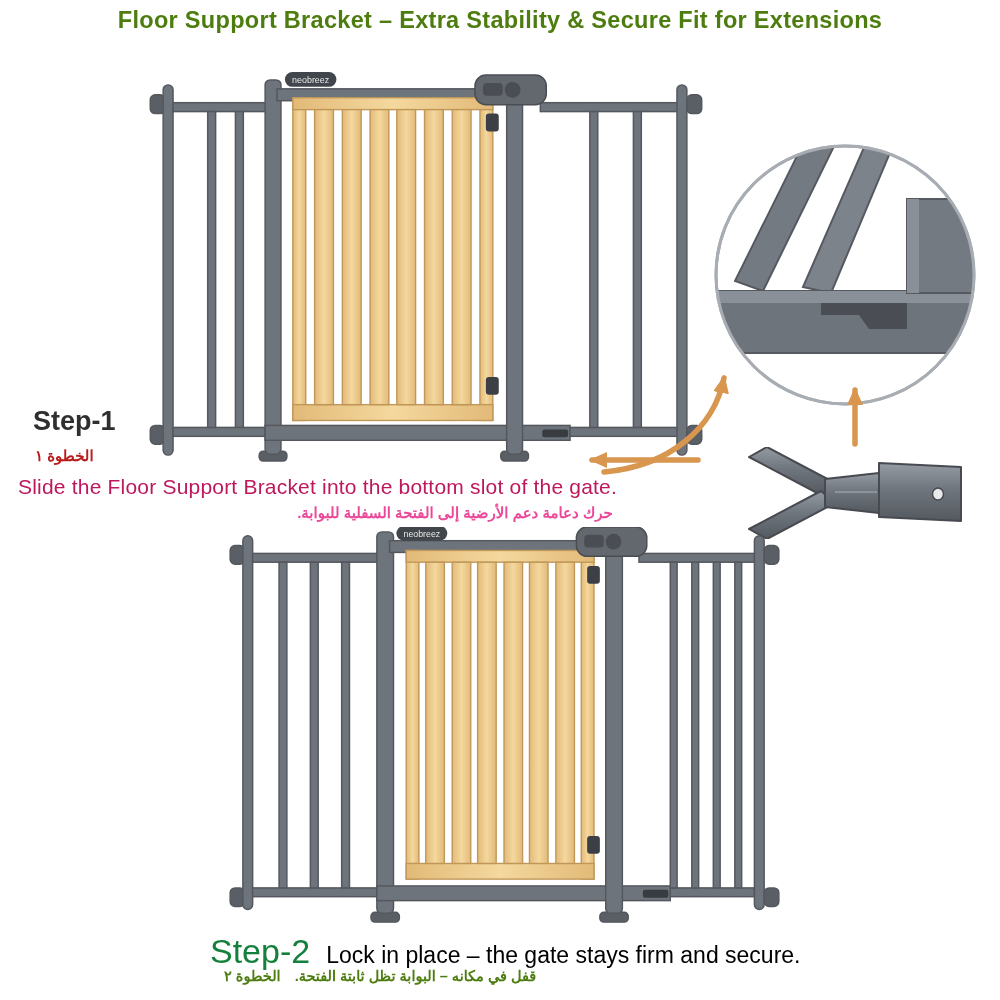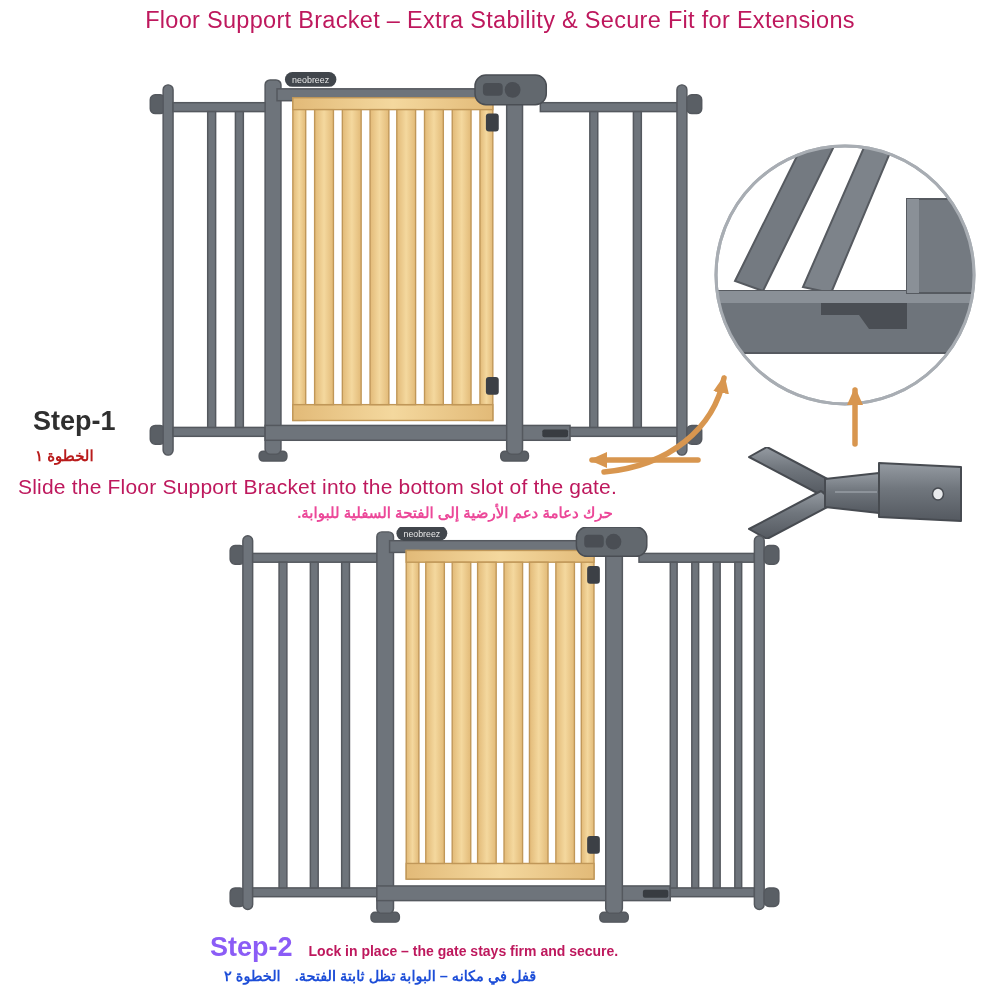--- a/index.html
+++ b/index.html
@@ -3,39 +3,39 @@
 <meta charset="utf-8">
 <style>
   * { margin:0; padding:0; box-sizing:border-box; }
   html,body { background:#ffffff; }
   .canvas {
     position:relative; width:1000px; height:1000px; background:#ffffff;
     font-family:"Liberation Sans", sans-serif; overflow:hidden;
   }
   .title {
     position:absolute; top:7px; left:0; width:1000px; text-align:center;
-    font-size:23.5px; font-weight:400; color:#be185d; letter-spacing:0.3px;
+    font-size:23.5px; font-weight:700; color:#4d7c0f; letter-spacing:0.3px;
   }
   .title-ar {
     position:absolute; top:45px; left:0; width:1000px; text-align:center;
     font-size:16.5px; font-weight:700; color:#cd9257; direction:rtl;
   }
   .gate1 { position:absolute; left:148px; top:72px; }
   .gate2 { position:absolute; left:228px; top:527px; }
   .detail-circle { position:absolute; left:711px; top:141px; }
   .bracket-part { position:absolute; left:737px; top:447px; }
   .arrows { position:absolute; left:558px; top:348px; }
   .step1-label { position:absolute; left:33px; top:406px; font-size:27px; font-weight:700; color:#2f2f2f; }
   .step1-label-ar { position:absolute; left:35px; top:447px; font-size:15px; font-weight:700; color:#b91c1c; direction:rtl; }
   .step1-text { position:absolute; left:18px; top:475px; font-size:21px; color:#be185d; letter-spacing:0.2px; }
   .step1-text-ar { position:absolute; left:240px; top:504px; width:430px; text-align:center; font-size:15px; font-weight:700; color:#ec4899; direction:rtl; }
   .step2-row { position:absolute; left:210px; top:932px; display:flex; align-items:baseline; gap:16px; }
-  .step2-label { font-size:27px; font-weight:700; color:#8b5cf6; }
-  .step2-text { font-size:14px; font-weight:700; color:#be185d; }
-  .step2-row-ar { position:absolute; left:224px; top:968px; display:flex; align-items:baseline; gap:14px; color:#1d4ed8; font-weight:700;justify-content:center; }
+  .step2-label { font-size:34px; font-weight:400; color:#15803d; }
+  .step2-text { font-size:23px; font-weight:400; color:#000000; }
+  .step2-row-ar { position:absolute; left:224px; top:968px; display:flex; align-items:baseline; gap:14px; color:#4d7c0f; font-weight:700;justify-content:center; }
   .step2-label-ar { font-size:14.5px; direction:rtl; }
   .step2-text-ar { font-size:14.5px; direction:rtl; }
 </style>
 </head>
 <body>
 
 <div class="canvas">
 
   <div class="title">Floor Support Bracket – Extra Stability &amp; Secure Fit for Extensions</div>
 

